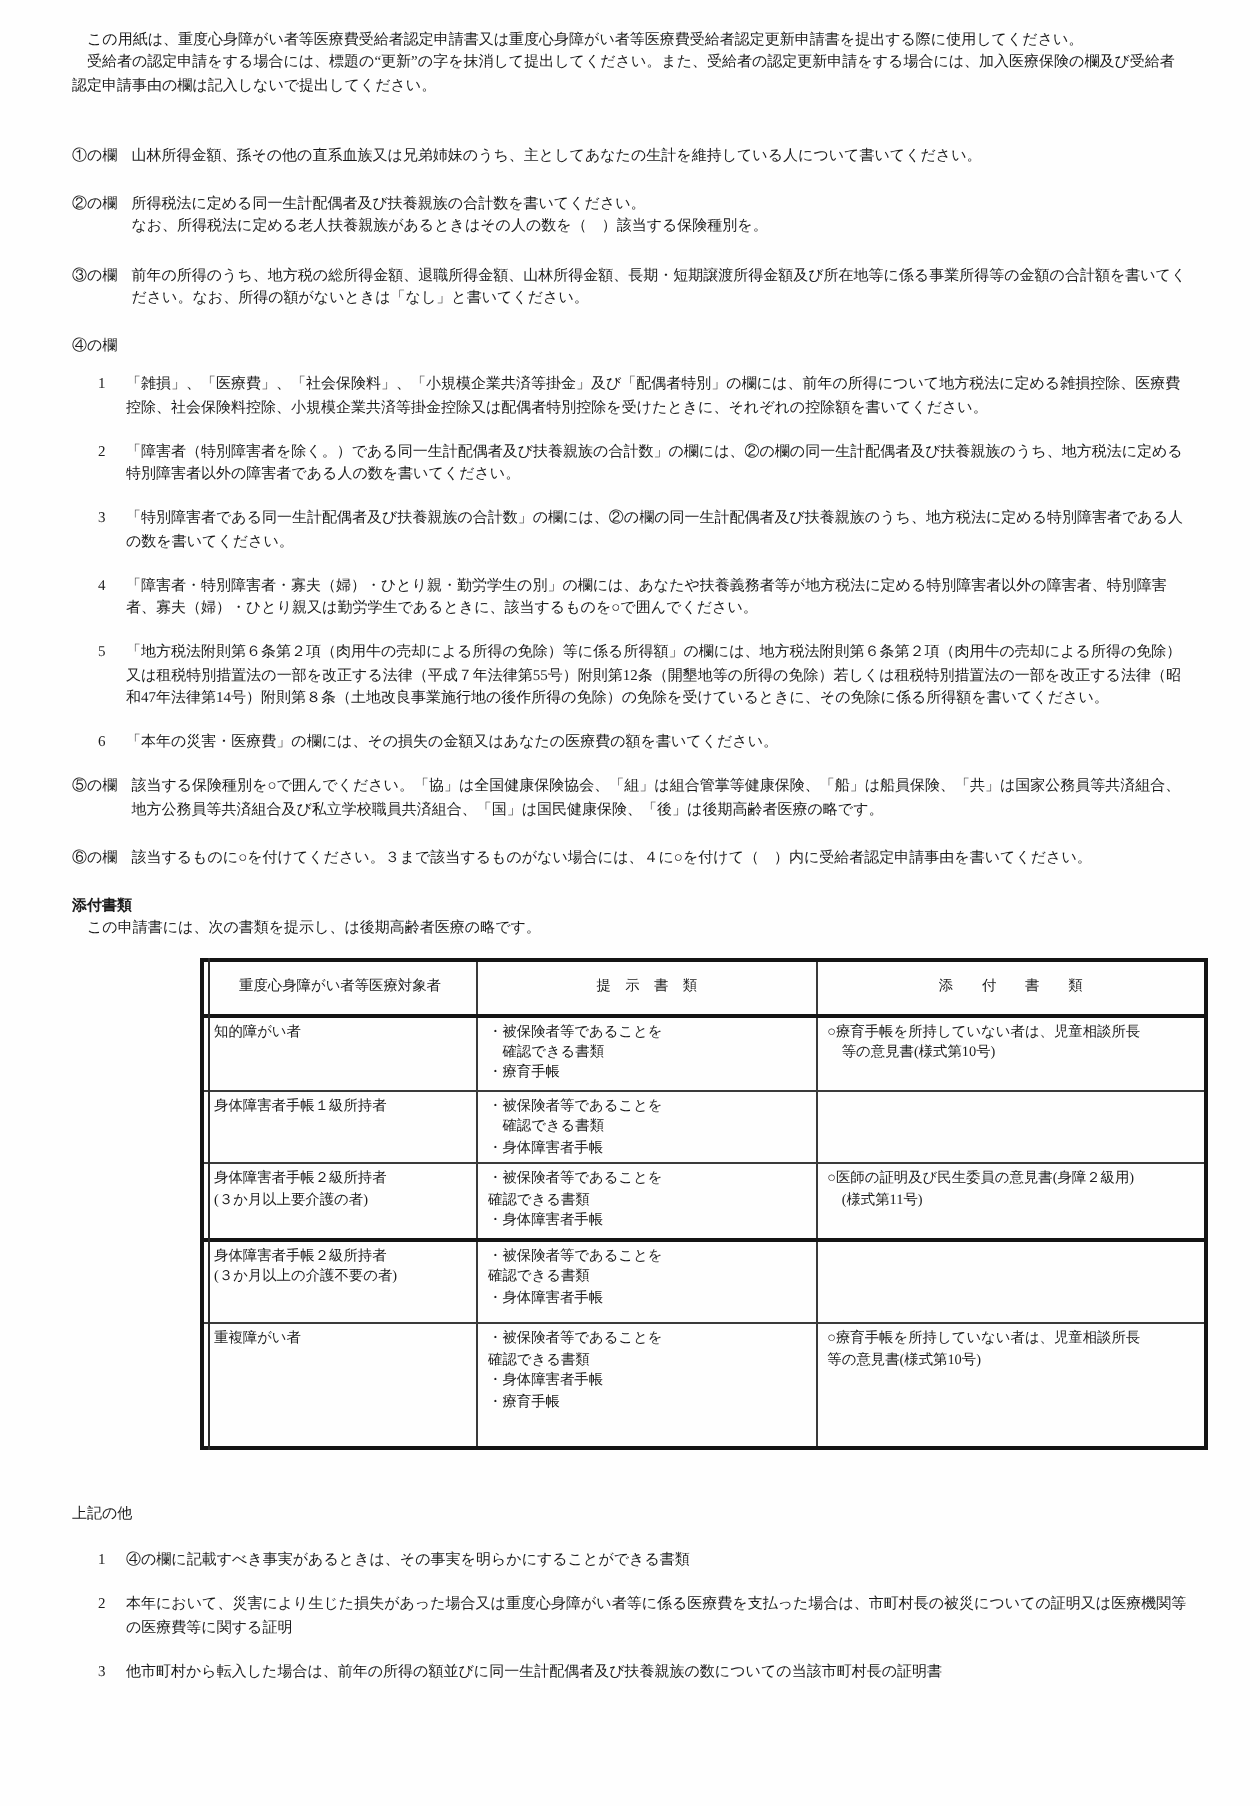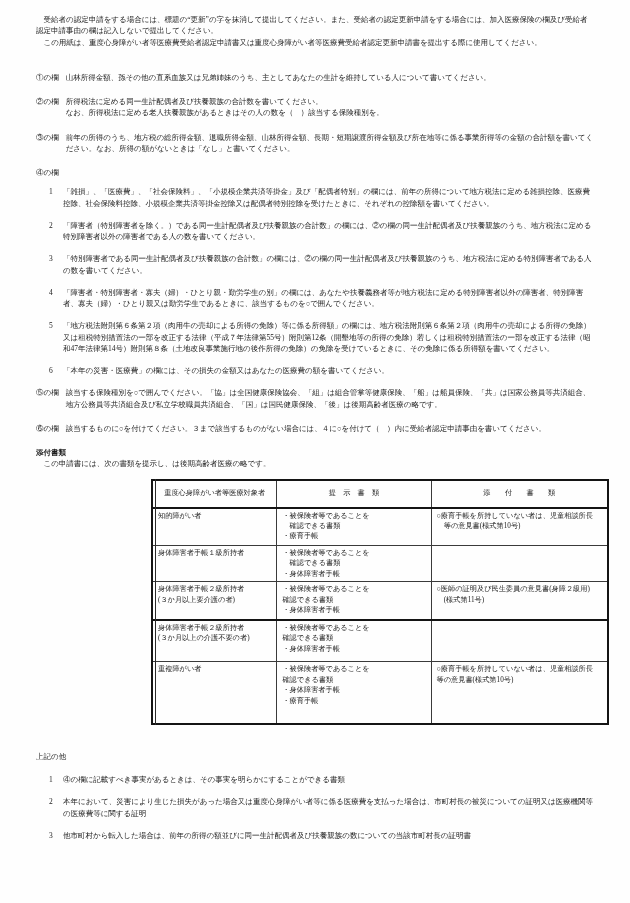--- a/index.html
+++ b/index.html
@@ -30,21 +30,21 @@
   .note-text { flex:1; white-space:pre-wrap; }
 
   .sec-label { margin-bottom:8px; }
   .numitem { display:flex; margin:0 0 11px 13px; }
   .numitem .num { flex:0 0 14px; }
   .numitem .txt { flex:1; white-space:pre-wrap; }
 
   .attach-heading { margin-top:4px;font-weight:bold; }
   .attach-intro { margin-bottom:9px; white-space:pre-wrap; }
 
-  .table-wrap { position:relative; width:458px; margin-left:115px; }
+  .table-wrap { position:relative; width:504px; margin-left:64px; }
   .table-wrap::before {
     content:""; position:absolute; top:0; bottom:0; left:4px; width:1px;
     background:#2a2a2a; z-index:2;
   }
   table.attach {
     width:100%;
     border-collapse:collapse;
     table-layout:fixed;
     font-size:7.2px;
     line-height:1.45;
@@ -64,22 +64,22 @@
 
   .others-heading { margin:26px 0 12px 0; }
 </style>
 </head>
 <body>
 
 <div class="page">
 
 
   <div class="intro-block">
+    <div class="para">　この用紙は、重度心身障がい者等医療費受給者認定申請書又は重度心身障がい者等医療費受給者認定更新申請書を提出する際に使用してください。</div>
     <div class="para">　受給者の認定申請をする場合には、標題の“更新”の字を抹消して提出してください。また、受給者の認定更新申請をする場合には、加入医療保険の欄及び受給者認定申請事由の欄は記入しないで提出してください。</div>
-    <div class="para">　この用紙は、重度心身障がい者等医療費受給者認定申請書又は重度心身障がい者等医療費受給者認定更新申請書を提出する際に使用してください。</div>
   </div>
 
   <div class="note">
     <span class="note-label">①の欄</span>
     <div class="note-text">山林所得金額、孫その他の直系血族又は兄弟姉妹のうち、主としてあなたの生計を維持している人について書いてください。</div>
   </div>
 
   <div class="note">
     <span class="note-label">②の欄</span>
     <div class="note-text">所得税法に定める同一生計配偶者及び扶養親族の合計数を書いてください。

